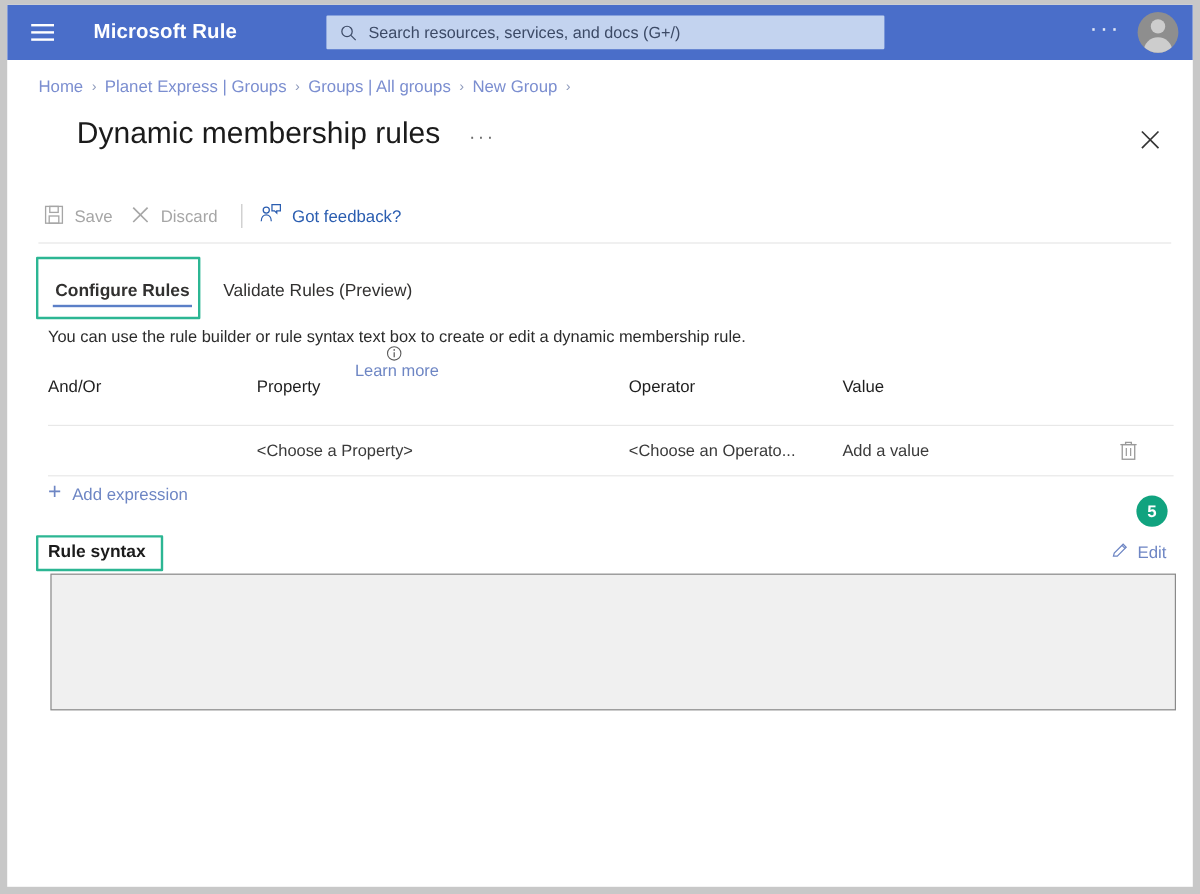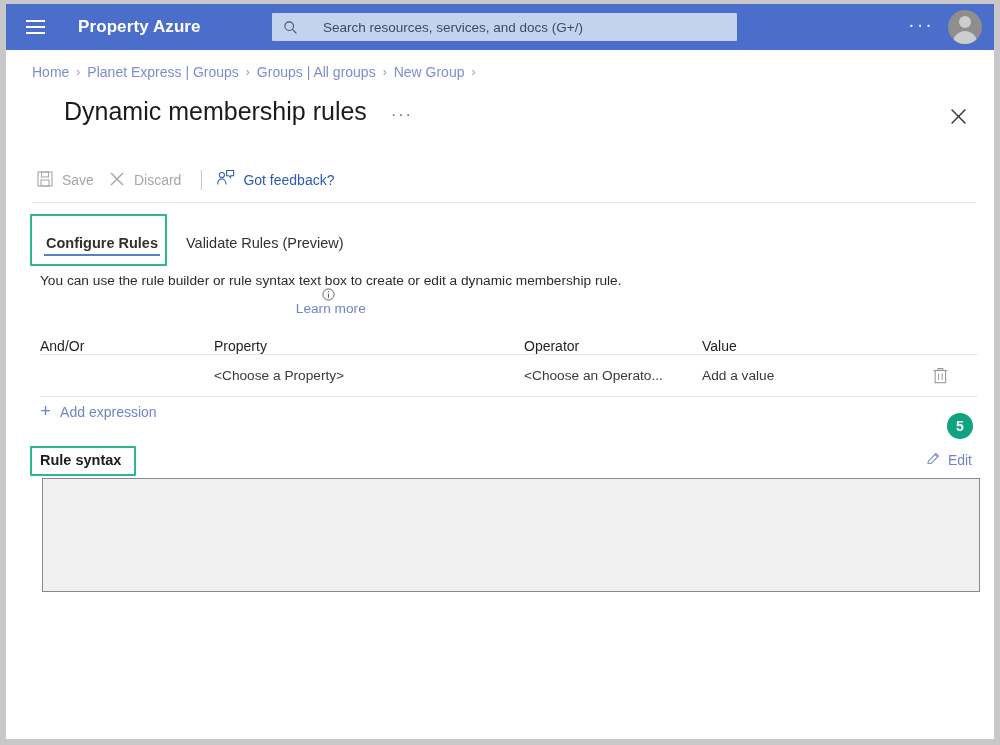--- a/index.html
+++ b/index.html
@@ -78,21 +78,20 @@
   .searchbox .s-ico {
     margin-left: 11px;
     margin-right: 9px;
     display: flex;
     align-items: center;
   }
   .searchbox .s-txt {
     color: #3c4a66;
     font-size: 13.5px;
     white-space: nowrap;
-    margin-left: 16px;
   }
   .topbar-right {
     position: absolute;
     right: 0;
     top: 0;
     height: 46px;
     display: flex;
     align-items: center;
     gap: 4px;
   }
@@ -290,21 +289,21 @@
 
   
   .tbl {
     position: absolute;
     left: 34px;
     top: 310px;
     width: 938px;
   }
   .tbl-head {
     display: flex;
-    align-items: flex-end;
+    align-items: flex-start;
     height: 40px;
     border-bottom: 1px solid #e8e8e8;
     font-size: 14px;
     color: #1f1f1f;
   }
   .tbl-row {
     display: flex;
     align-items: center;
     height: 41px;
     border-bottom: 1px solid #e8e8e8;
@@ -399,21 +398,21 @@
 
 <div id="screen">
   <div id="frame">
 
     <div class="topbar">
       <div class="hamburger">
         <span></span>
           <span></span>
           <span></span>
       </div>
-      <div class="brand">Property Azure</div>
+      <div class="brand">Microsoft Rule</div>
 
       <div class="searchbox">
         <span class="s-ico">
           <svg width="15" height="15" viewBox="0 0 16 16">
             <circle cx="6.6" cy="6.6" r="4.6" fill="none" stroke="#3c4a66" stroke-width="1.1"></circle>
             <line x1="10.1" y1="10.1" x2="14.3" y2="14.3" stroke="#3c4a66" stroke-width="1.1"></line>
           </svg>
         </span>
         <span class="s-txt">Search resources, services, and docs (G+/)</span>
       </div>

